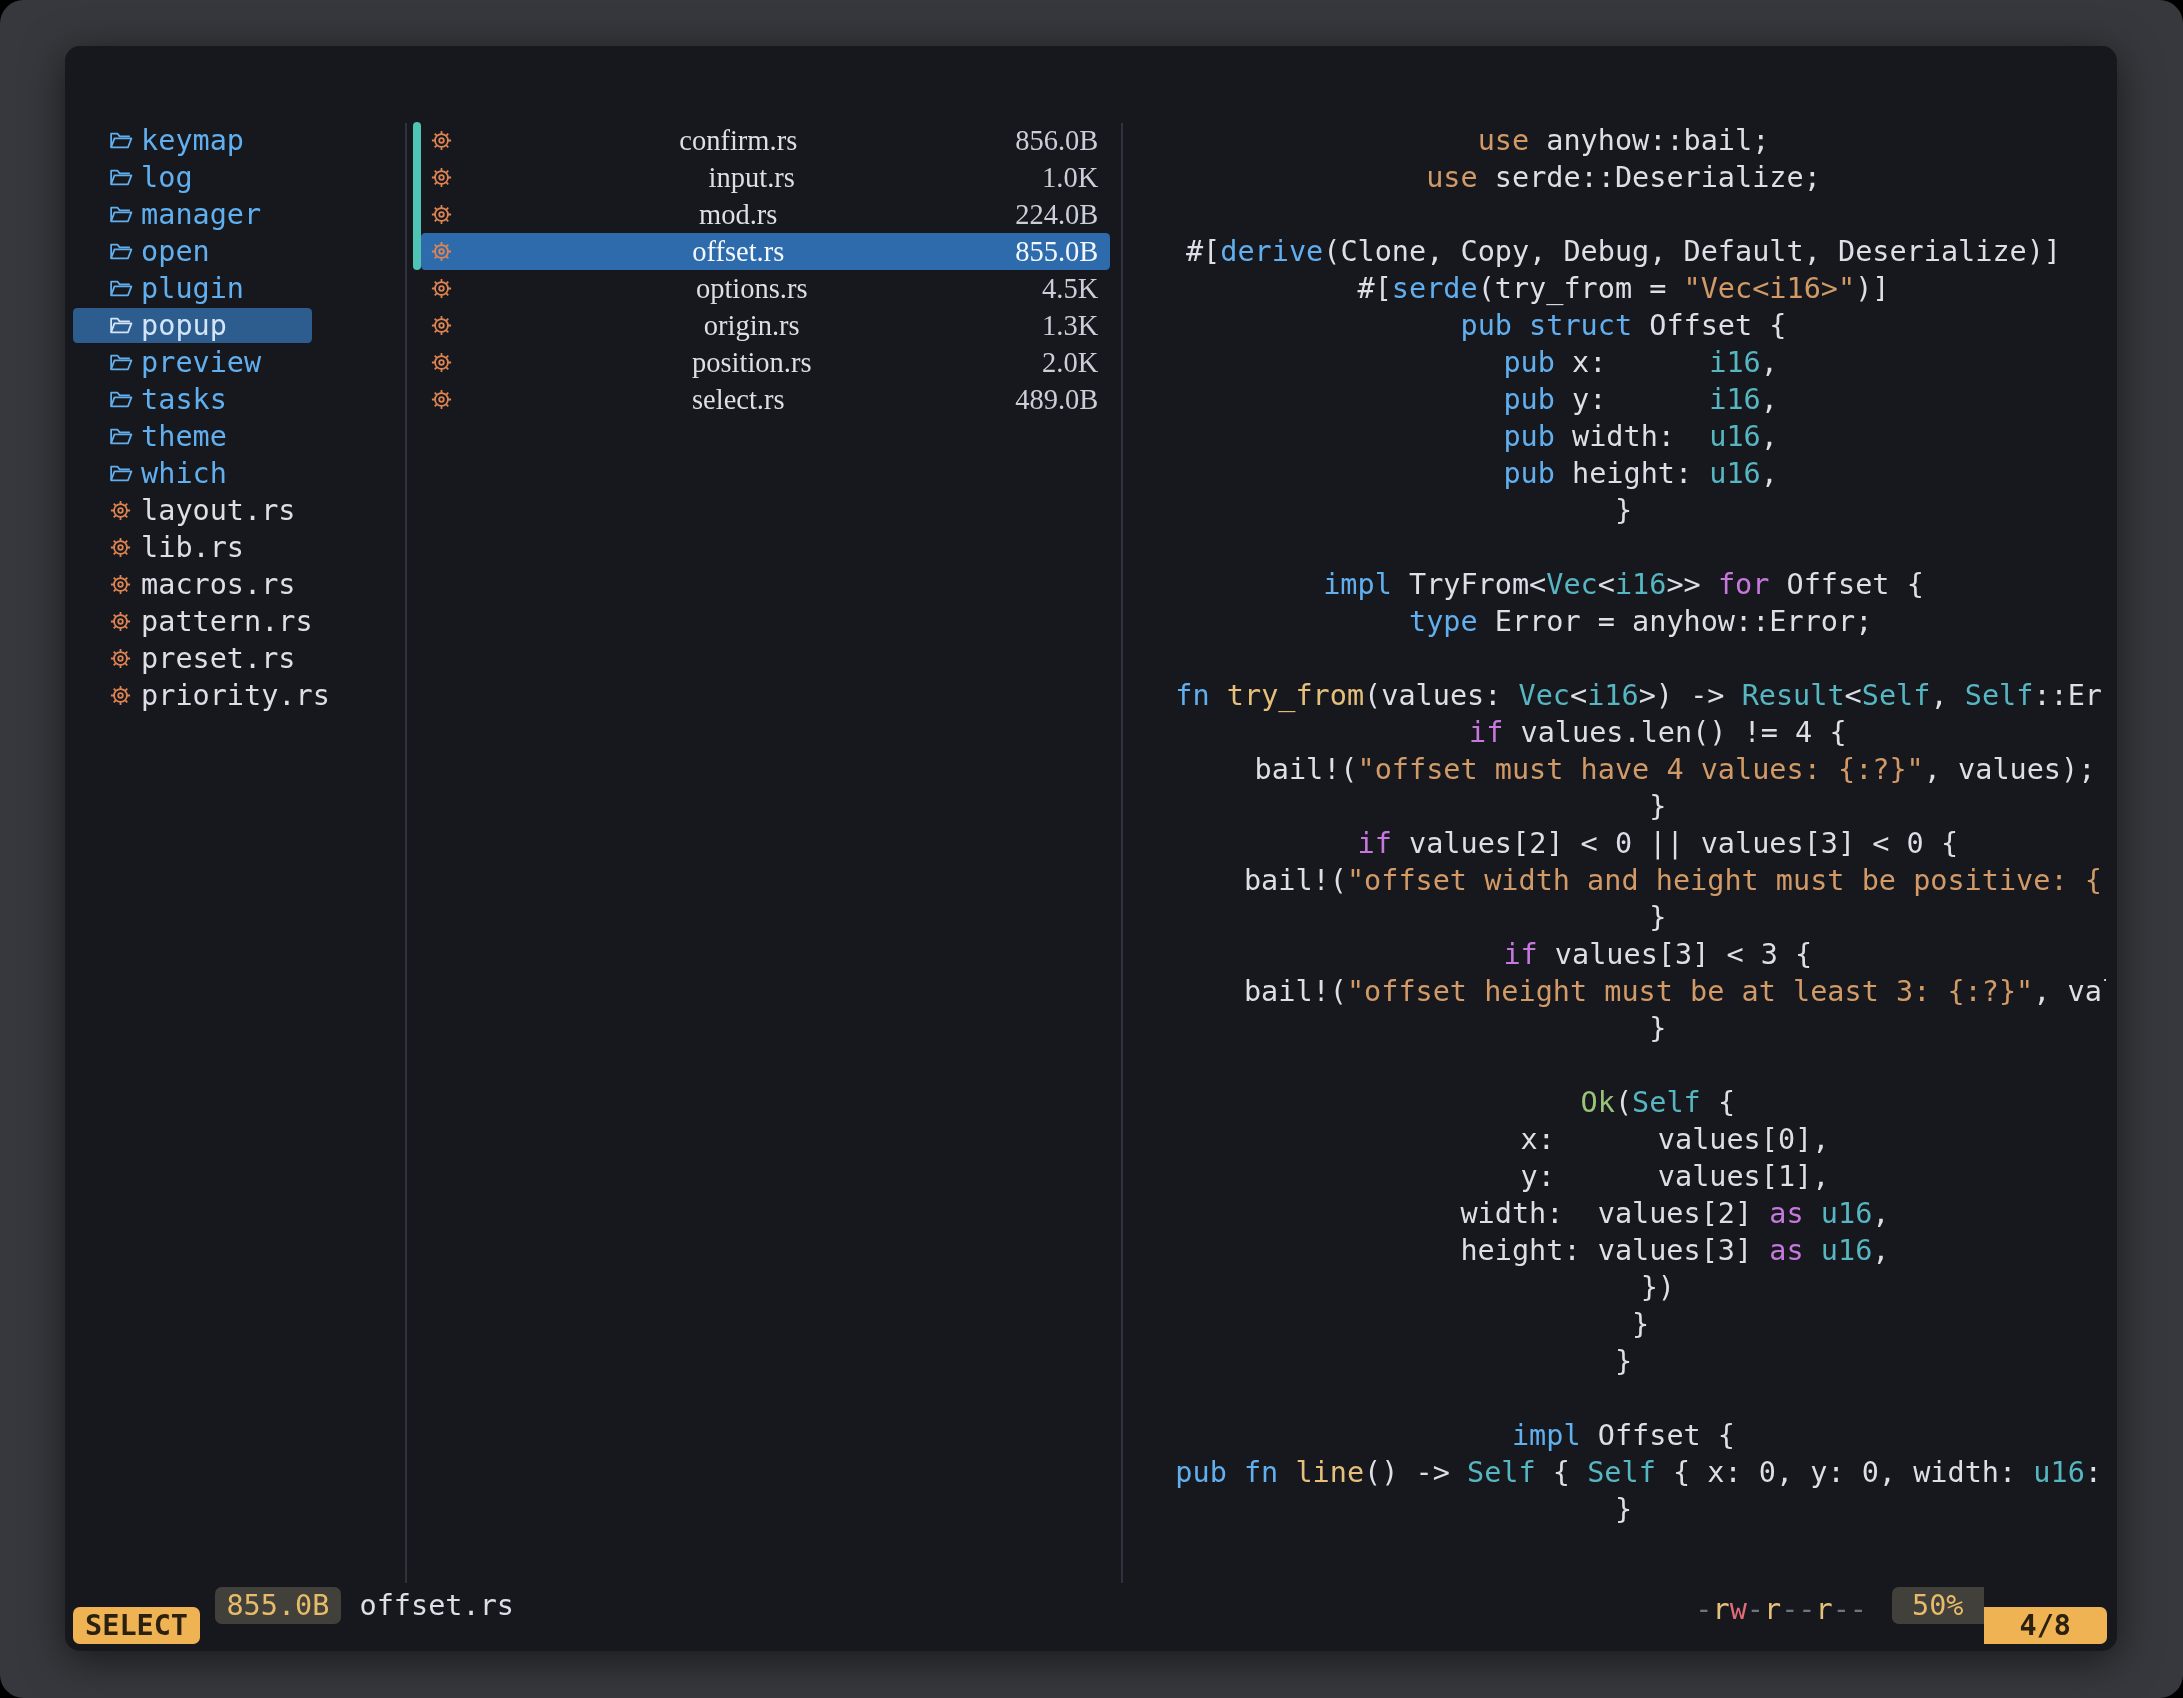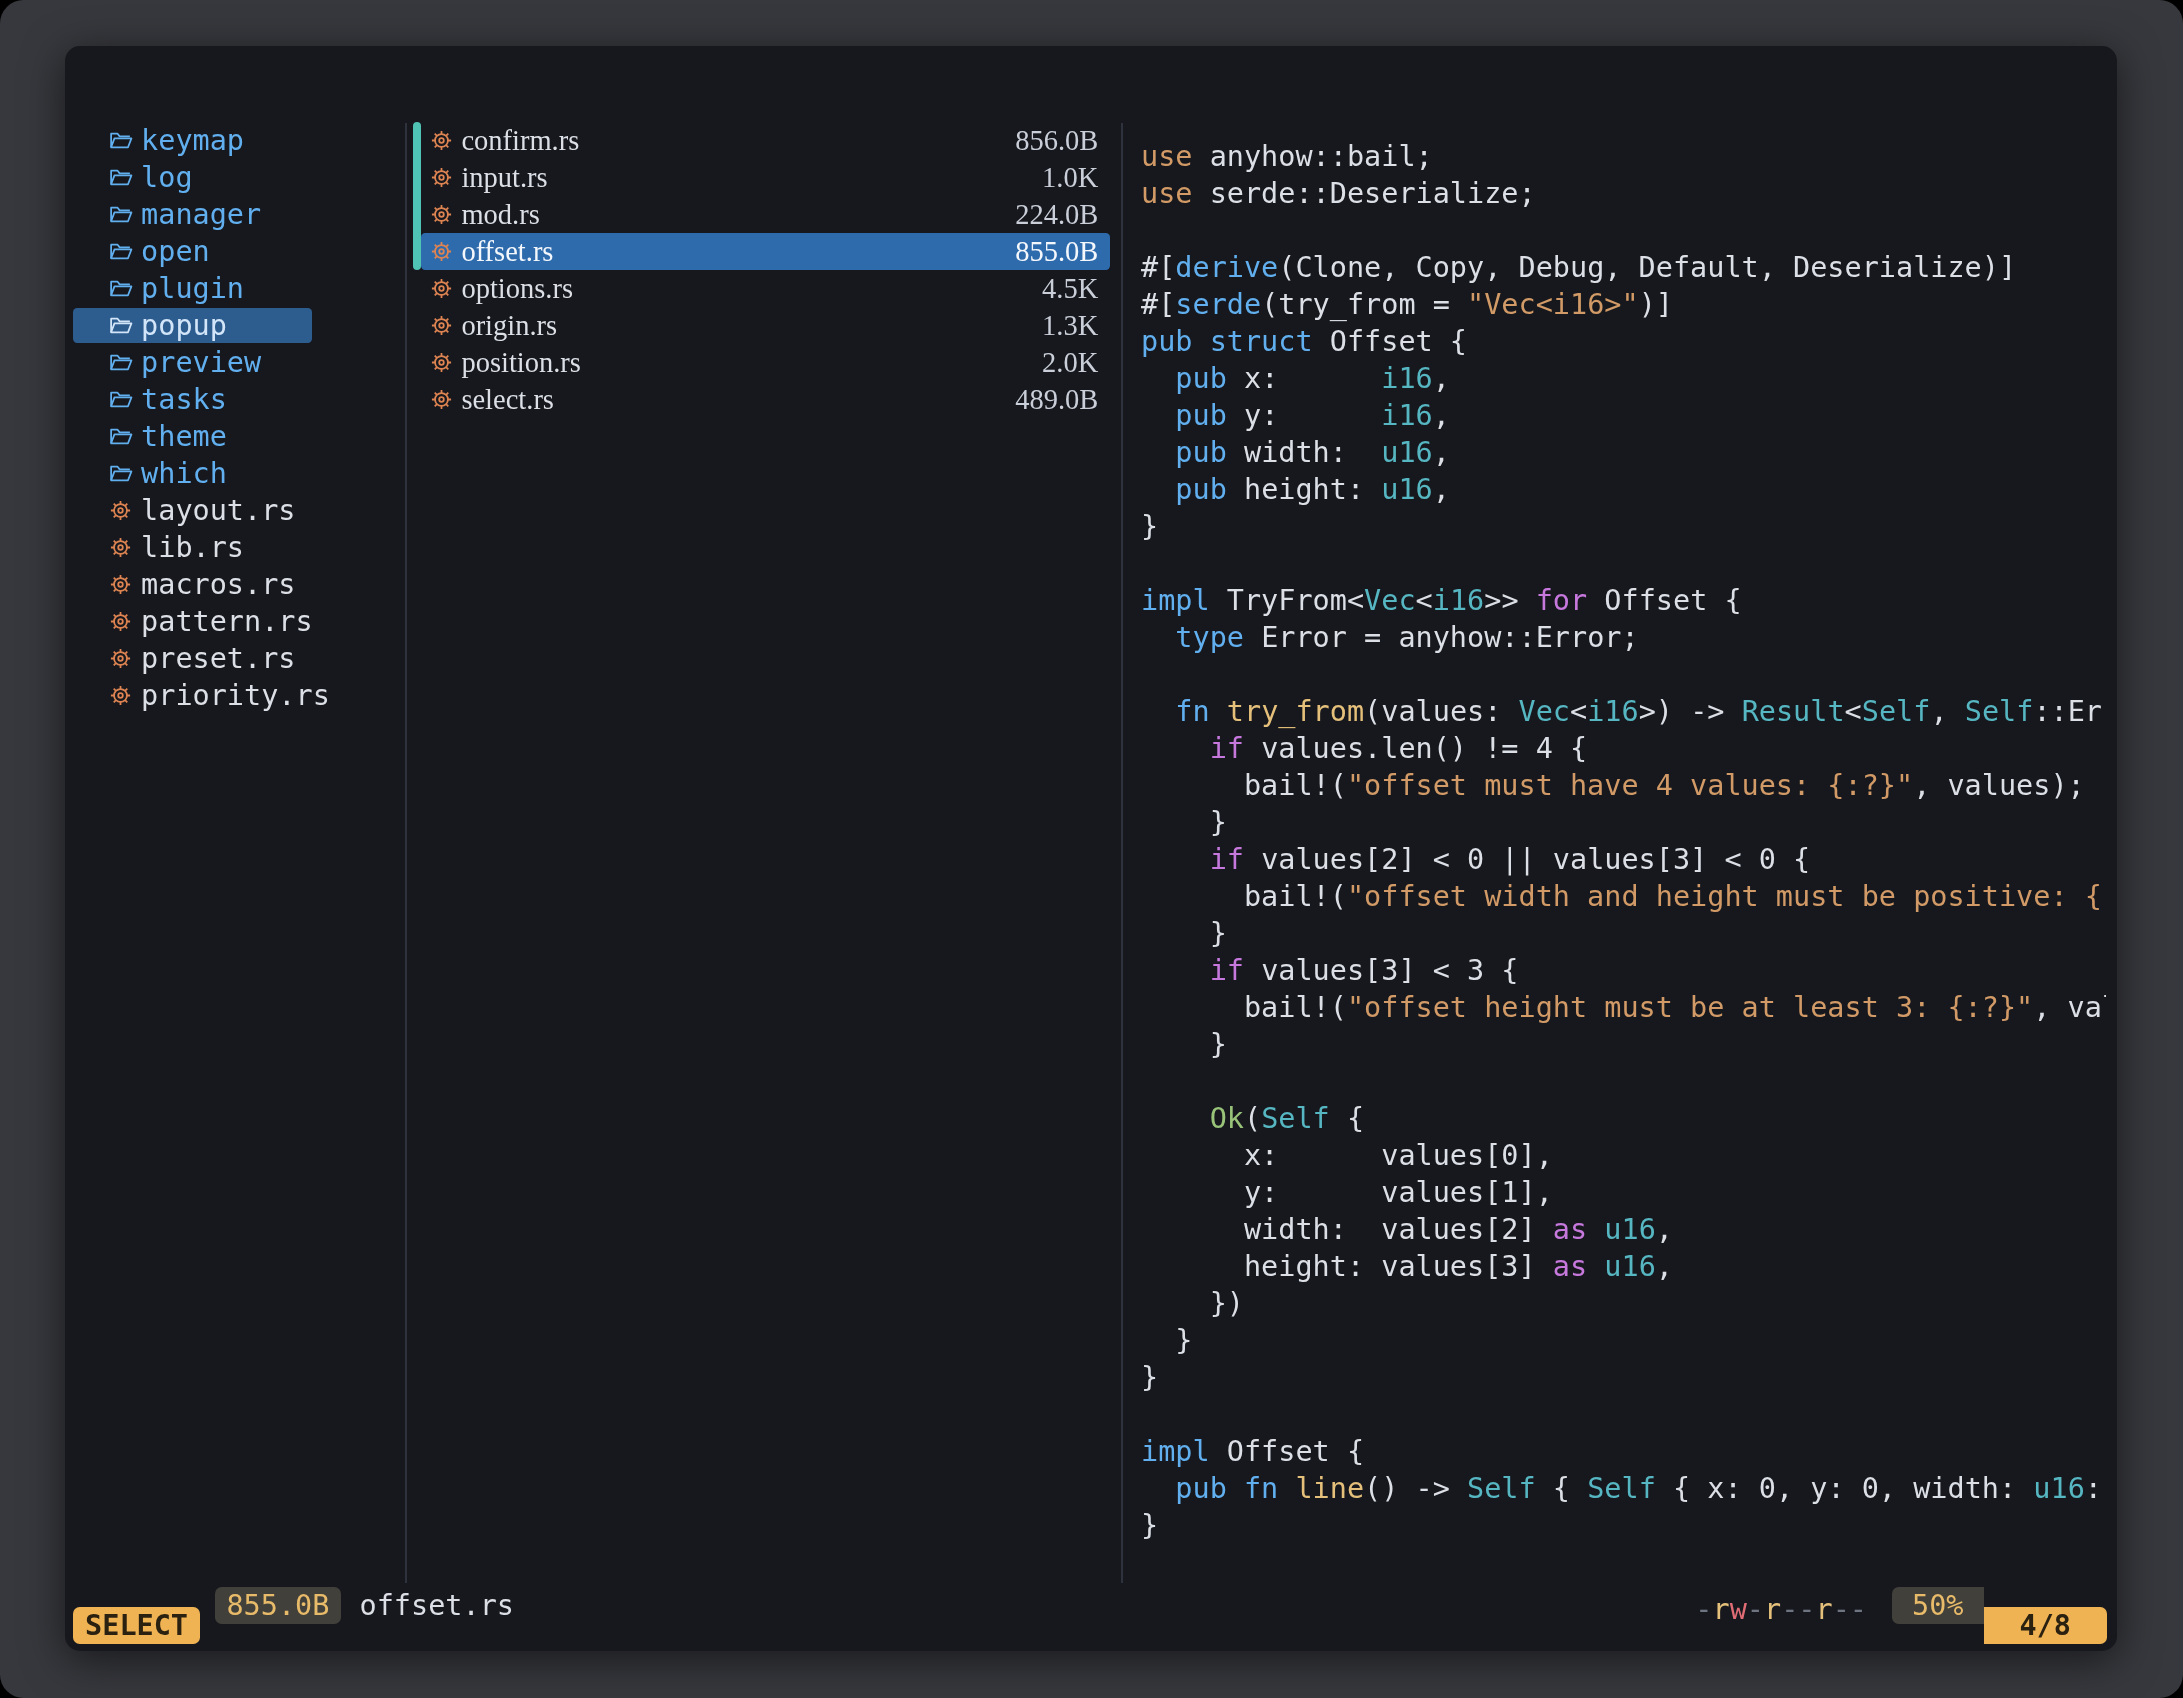--- a/index.html
+++ b/index.html
@@ -4,30 +4,31 @@
 <style>
   html,body{margin:0;padding:0;}
   body{
     width:2183px;height:1698px;background:#000;
     font-family:"DejaVu Sans Mono","Liberation Mono",monospace;
     font-size:28.5px; overflow:hidden;
   }
   .desktop{
     position:absolute;inset:0;background:var(--c-desktop_bg);
     border-radius:23.5px;
+    text-align:center;
   }
   .window{
     position:absolute;left:65px;top:46px;width:2052px;height:1605px;
     background:var(--c-window_bg);border-radius:15px;overflow:hidden;
     box-shadow:0 8.4px 42px rgba(0,0,0,.55);
   }
   .pane{position:absolute;top:76px;}
   #sidebar{left:8.4px;width:331px;}
   #files{left:344px;width:701px;}
-  #preview{left:1076px;width:965px;height:1460px;overflow:hidden;margin-top:16px;}
+  #preview{left:1076px;width:965px;height:1460px;overflow:hidden;}
   .vsep{position:absolute;top:77px;height:1460px;width:1.7px;background:var(--c-separator);}
   .vsep1{left:340px;} .vsep2{left:1056px;}
 
   
   .srow{position:relative;height:37px;display:flex;align-items:center;
         padding-left:34px;white-space:pre;cursor:default;}
   .srow .icon, .frow .icon{width:27px;height:27px;display:flex;align-items:center;
         justify-content:center;margin-right:6.7px;flex:0 0 auto;position:relative;z-index:1;}
   .srow .lbl{position:relative;z-index:1;}
   .srow.d .lbl{color:var(--c-dir_blue);}

